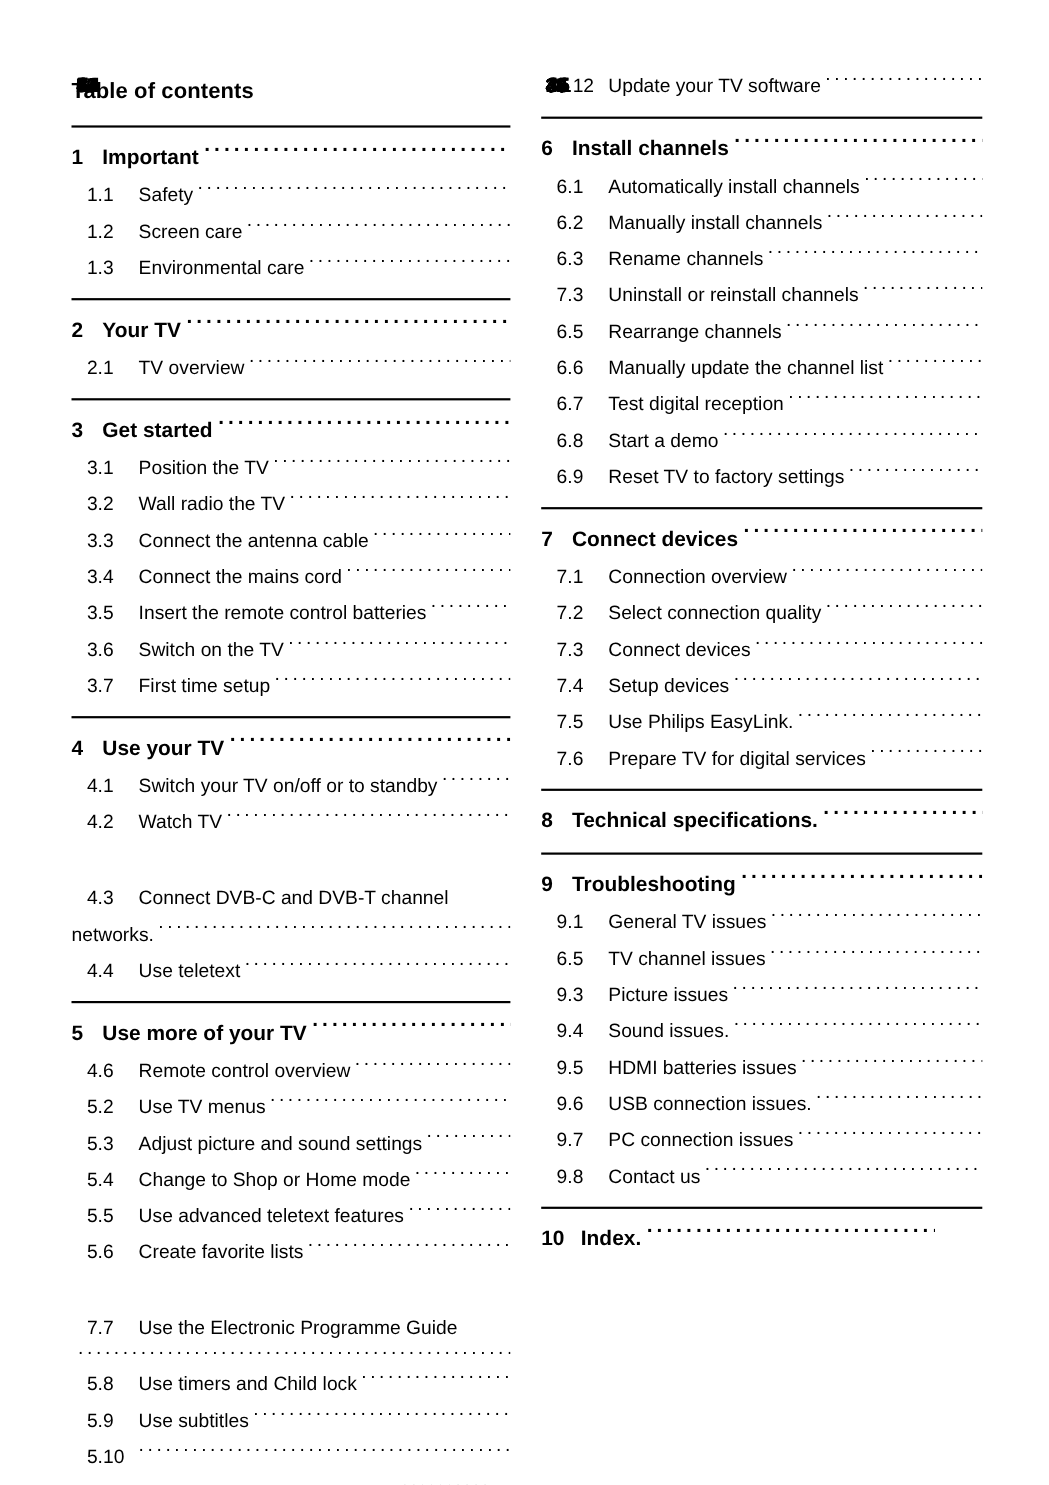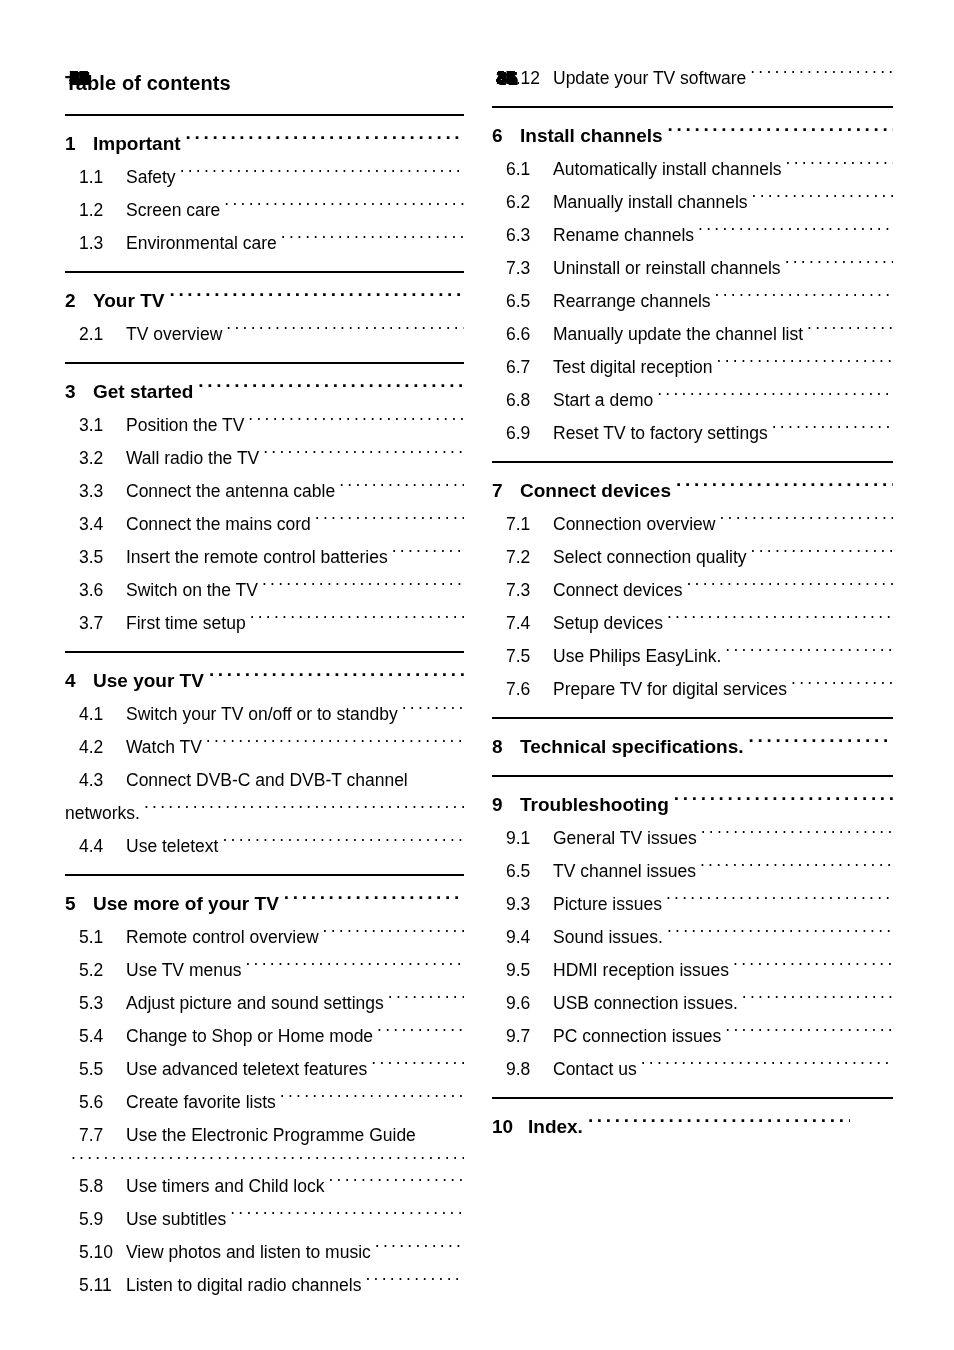--- a/index.html
+++ b/index.html
@@ -111,20 +111,21 @@
 
   
   .section.wrap {
     display: block;
     height: auto;
   }
   .section.wrap .line1 {
     display: flex;
     align-items: flex-end;
     width: 100%;
+    margin-top: 36px;
   }
   .section.wrap .line2 {
     display: flex;
     align-items: baseline;
     width: 100%;
     margin-left: -14px;
     width: calc(100% + 14px);
   }
   .section.wrap .line2.indented {
     margin-left: -8px;
@@ -303,21 +304,21 @@
       <div class="rule-gap-bottom"></div>
 
       <div class="entry chapter">
         <span class="num">5</span>
         <span class="label">Use more of your TV</span>
         <span class="leader"></span>
         <span class="page">14</span>
       </div>
 
       <div class="entry section">
-        <span class="num">5.1</span>
+        <span class="num">4.6</span>
         <span class="label">Remote control overview</span>
         <span class="leader"></span>
         <span class="page">14</span>
       </div>
       <div class="entry section">
         <span class="num">5.2</span>
         <span class="label">Use TV menus</span>
         <span class="leader"></span>
         <span class="page">15</span>
       </div>
@@ -364,21 +365,20 @@
         <span class="page">25</span>
       </div>
       <div class="entry section">
         <span class="num">5.9</span>
         <span class="label">Use subtitles</span>
         <span class="leader"></span>
         <span class="page">26</span>
       </div>
       <div class="entry section">
         <span class="num">5.10</span>
-        <span class="label">View photos and listen to music</span>
         <span class="leader"></span>
         <span class="page">27</span>
       </div>
       <div class="entry section">
         <span class="num">5.11</span>
         <span class="label">Listen to digital radio channels</span>
         <span class="leader"></span>
         <span class="page">29</span>
       </div>
     </div>
@@ -556,21 +556,21 @@
         <span class="page">46</span>
       </div>
       <div class="entry section">
         <span class="num">9.4</span>
         <span class="label">Sound issues.</span>
         <span class="leader"></span>
         <span class="page">47</span>
       </div>
       <div class="entry section">
         <span class="num">9.5</span>
-        <span class="label">HDMI reception issues</span>
+        <span class="label">HDMI batteries issues</span>
         <span class="leader"></span>
         <span class="page">47</span>
       </div>
       <div class="entry section">
         <span class="num">9.6</span>
         <span class="label">USB connection issues.</span>
         <span class="leader"></span>
         <span class="page">48</span>
       </div>
       <div class="entry section">

